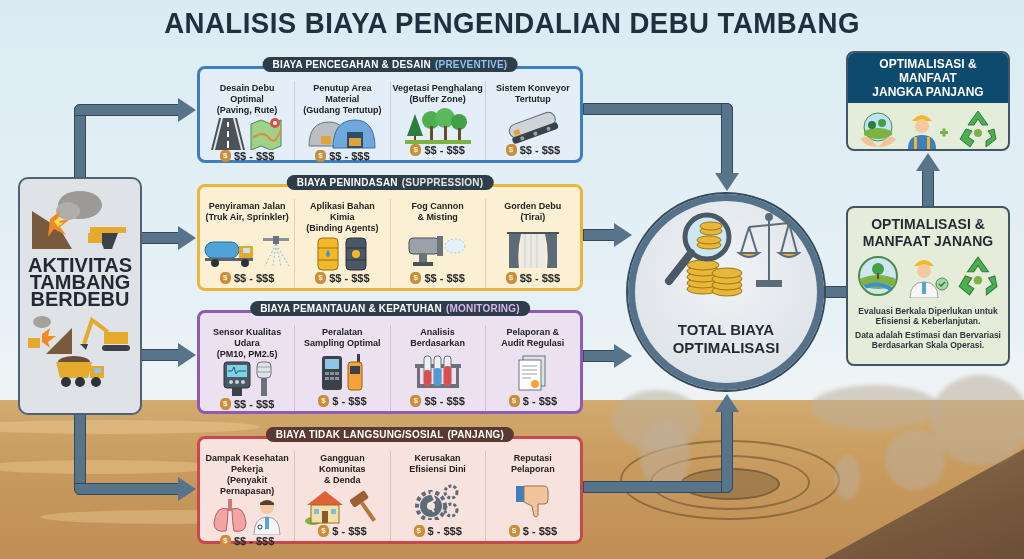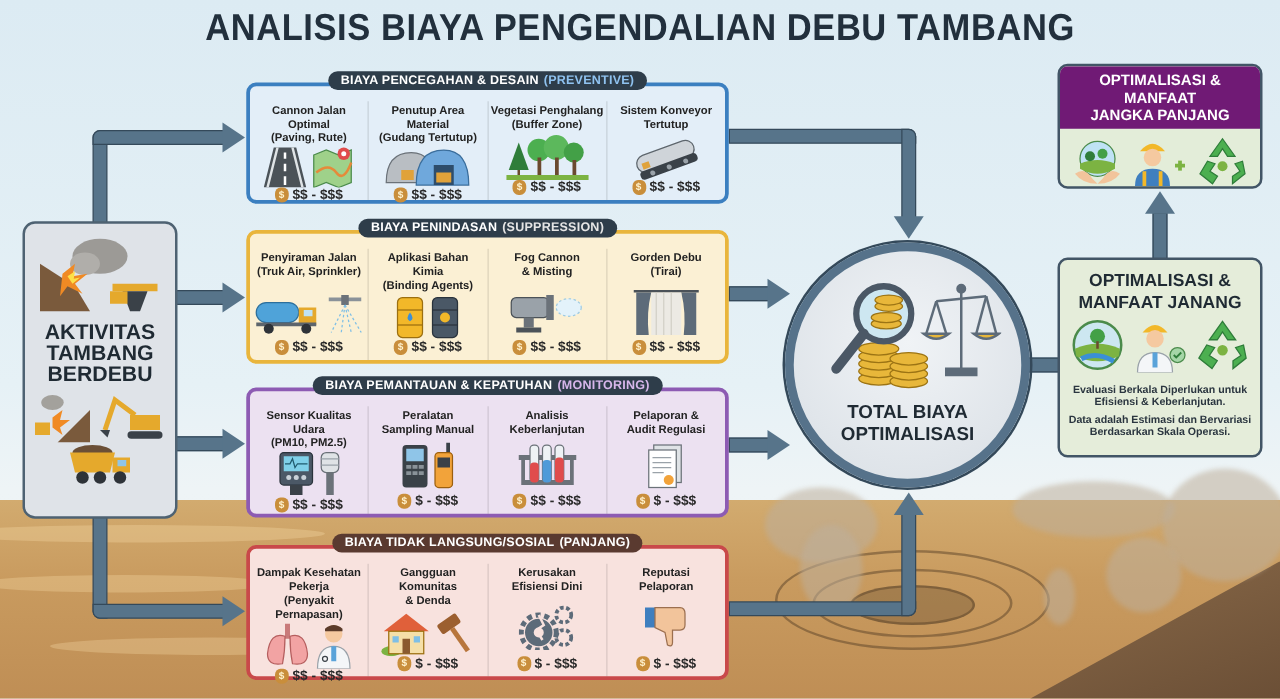--- a/index.html
+++ b/index.html
@@ -34,21 +34,21 @@
   .connector { position: absolute; background: #57748a; border: 1.5px solid #34495a; }
   .arrow-right { position: absolute; width: 0; height: 0; border-top: 12px solid transparent; border-bottom: 12px solid transparent; border-left: 18px solid #57748a; }
   .arrow-down { position: absolute; width: 0; height: 0; border-left: 12px solid transparent; border-right: 12px solid transparent; border-top: 18px solid #57748a; }
   .arrow-up { position: absolute; width: 0; height: 0; border-left: 12px solid transparent; border-right: 12px solid transparent; border-bottom: 18px solid #57748a; }
 
   .source {
     position: absolute; left: 18px; top: 177px; width: 124px; height: 238px;
     background: #dfe3e8; border: 2.5px solid #4e6272; border-radius: 10px;
     display: flex; flex-direction: column; align-items: center; padding-top: 10px;
   }
-  .source .label { font-size: 17px; font-weight: bold; color: #1f2a33; text-align: center; line-height: 17px; margin: 6px 0; }
+  .source .label { font-size: 20px; font-weight: bold; color: #1f2a33; text-align: center; line-height: 17px; margin: 6px 0; }
 
   .panel {
     position: absolute; left: 197px; width: 386px; border-radius: 8px; border: 3px solid;
   }
   .panel-header {
     position: absolute; top: -12px; left: 50%; transform: translateX(-50%);
     white-space: nowrap; background: #2e3d4a; color: #ffffff;
     font-size: 10px; font-weight: bold; padding: 2px 10px; border-radius: 8px;
     letter-spacing: 0.2px;
   }
@@ -62,31 +62,31 @@
   .item-title { font-size: 9px; font-weight: bold; color: #222; text-align: center; line-height: 11px; }
   .item-icons { display: flex; gap: 4px; align-items: flex-end; height: 40px; }
   .item-cost { font-size: 11px; font-weight: bold; color: #2a2a2a; display: flex; align-items: center; gap: 3px; }
   .bag { display: inline-block; width: 11px; height: 12px; background: #c98e3b; border-radius: 40% 40% 45% 45%; position: relative; }
   .bag::before { content: "$"; position: absolute; left: 3px; top: 1px; font-size: 8px; color: #fff3cf; }
 
   .total {
     position: absolute; left: 628px; top: 194px; width: 196px; height: 196px;
     border-radius: 50%; background: radial-gradient(circle at 50% 40%, #f0f3f6 0%, #d9dfe5 100%);
     border: 7px solid #56728a; box-shadow: 0 0 0 2px #34495a;
-    display: flex; flex-direction: column; align-items: center; justify-content: flex-end; padding-bottom: 26px;
+    display: flex; flex-direction: column; align-items: center; justify-content: space-between; padding-bottom: 26px;
   }
   .total .label { font-size: 15px; font-weight: bold; color: #1f2a33; text-align: center; line-height: 18px; }
 
   .benefit {
     position: absolute; border: 2.5px solid #425566; border-radius: 8px;
     background: #e3edd9; overflow: hidden;
   }
   .benefit-top { left: 846px; top: 51px; width: 164px; height: 100px; }
   .benefit-top .head {
-    background: #701a75; color: #fff; font-size: 12px; font-weight: bold; text-align: center;
+    background: #0c4a6e; color: #fff; font-size: 12px; font-weight: bold; text-align: center;
     line-height: 14px; padding: 4px 2px;
   }
   .benefit-mid { left: 846px; top: 206px; width: 164px; height: 160px; background: #e5edda; }
   .benefit-mid .head { font-size: 14px; font-weight: bold; color: #1f2a33; text-align: center; line-height: 17px; padding-top: 8px; }
   .benefit-mid .note { font-size: 8.5px; font-weight: bold; color: #2b3640; text-align: center; line-height: 10px; padding: 0 4px; margin-top: 4px; }
   .icon-row { display: flex; justify-content: space-around; align-items: center; padding: 4px 6px; }
 </style>
 </head>
 <body>
 
@@ -181,21 +181,21 @@
   </svg>
 </div>
 
 <div class="panel" style="top:66px;height:97px;border-color:#3b7fc0;background:#e3eef8;">
   <div class="panel-header">
     <span>BIAYA PENCEGAHAN &amp; DESAIN</span><span class="accent" style="color:#8fc2ef;">(PREVENTIVE)</span>
   </div>
   <div class="panel-body">
     <div class="item">
       <div class="item-title">
-          <div>Cannon Jalan Optimal</div>
+          <div>Desain Debu Optimal</div>
           <div>(Paving, Rute)</div>
         </div>
       <div class="item-icons">
         <svg width="34" height="34" viewBox="0 0 34 34">
             <polygon points="8,2 26,2 34,34 0,34" fill="#4b5258"></polygon>
             <polygon points="10,2 12,2 4,34 2,34" fill="#dfe3e6"></polygon>
             <polygon points="22,2 24,2 32,34 30,34" fill="#dfe3e6"></polygon>
             <rect x="16" y="6" width="2" height="5" fill="#fff"></rect>
             <rect x="16" y="15" width="2" height="6" fill="#fff"></rect>
             <rect x="16" y="25" width="2" height="7" fill="#fff"></rect>
@@ -411,21 +411,21 @@
           </svg>
       </div>
       <div class="item-cost">
           <span class="bag"></span>
           <span>$$ - $$$</span>
         </div>
     </div>
     <div class="item">
       <div class="item-title">
           <div>Peralatan</div>
-          <div>Sampling Manual</div>
+          <div>Sampling Optimal</div>
         </div>
       <div class="item-icons">
         <svg width="22" height="38" viewBox="0 0 22 38">
             <rect x="1" y="2" width="20" height="34" rx="3" fill="#3a4148"></rect>
             <rect x="4" y="5" width="14" height="10" fill="#8fc5e8"></rect>
             <g fill="#8a9299">
               <rect x="4" y="18" width="4" height="3"></rect>
               <rect x="9" y="18" width="4" height="3"></rect>
               <rect x="14" y="18" width="4" height="3"></rect>
               <rect x="4" y="23" width="4" height="3"></rect>
@@ -440,21 +440,21 @@
           </svg>
       </div>
       <div class="item-cost">
           <span class="bag"></span>
           <span>$ - $$$</span>
         </div>
     </div>
     <div class="item">
       <div class="item-title">
           <div>Analisis</div>
-          <div>Keberlanjutan</div>
+          <div>Berdasarkan</div>
         </div>
       <div class="item-icons">
         <svg width="50" height="38" viewBox="0 0 50 38">
             <rect x="2" y="10" width="46" height="4" fill="#6b7279"></rect>
             <rect x="4" y="30" width="42" height="4" fill="#6b7279"></rect>
             <rect x="4" y="14" width="3" height="16" fill="#6b7279"></rect>
             <rect x="43" y="14" width="3" height="16" fill="#6b7279"></rect>
             <rect x="11" y="2" width="7" height="30" rx="3" fill="#eef2f5" stroke="#6b7279"></rect>
             <rect x="11" y="16" width="7" height="16" rx="3" fill="#e04c4c"></rect>
             <rect x="21" y="2" width="7" height="30" rx="3" fill="#eef2f5" stroke="#6b7279"></rect>

